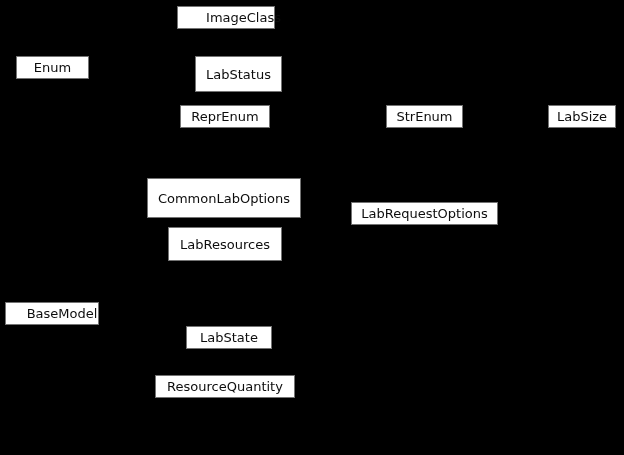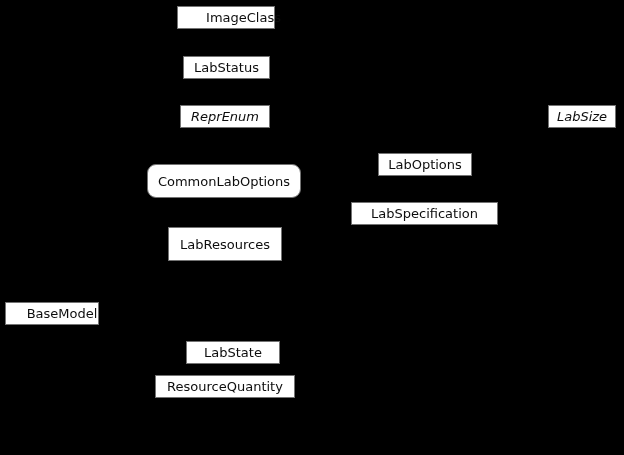--- a/index.html
+++ b/index.html
@@ -25,42 +25,43 @@
     line-height: 1;
     display: flex;
     align-items: center;
     justify-content: center;
     white-space: nowrap;
     cursor: pointer;
   }
   
   #n-imageclass        { left: 177px; top:   6px; width:  98px; height: 23px; padding-left: 35px; }
   #n-enum              { left:  16px; top:  56px; width:  73px; height: 23px; }
-  #n-labstatus         { left: 183px; top:  56px; width:  87px; height: 23px; }
-  #n-reprenum          { left: 180px; top: 105px; width:  90px; height: 23px; font-style: italic; }
+  #n-labstatus         { left: 195px; top:  56px; width:  87px; height: 36px; }
+  #n-reprenum          { left: 180px; top: 105px; width:  90px; height: 23px; }
   #n-strenum           { left: 386px; top: 105px; width:  77px; height: 23px; }
-  #n-labsize           { left: 548px; top: 105px; width:  68px; height: 23px; font-style: italic; }
+  #n-labsize           { left: 548px; top: 105px; width:  68px; height: 23px; }
   #n-laboptions        { left: 378px; top: 153px; width:  94px; height: 23px; }
-  #n-commonlaboptions  { left: 147px; top: 164px; width: 154px; height: 34px; border-radius: 9px; }
+  #n-commonlaboptions  { left: 147px; top: 178px; width: 154px; height: 40px; }
   #n-labrequestoptions { left: 351px; top: 202px; width: 147px; height: 23px; }
   #n-labresources      { left: 168px; top: 227px; width: 114px; height: 34px; }
   #n-labspecification  { left: 160px; top: 277px; width: 129px; height: 23px; }
   #n-basemodel         { left:   5px; top: 302px; width:  94px; height: 23px; padding-left: 20px; }
-  #n-labstate          { left: 186px; top: 341px; width:  94px; height: 23px; }
+  #n-labstate          { left: 186px; top: 326px; width:  86px; height: 23px; }
   #n-resourcequantity  { left: 155px; top: 375px; width: 140px; height: 23px; }
   #n-userinfo          { left: 187px; top: 425px; width:  76px; height: 23px; }
 </style>
 </head>
 <body>
 
 <div class="canvas">
   <div class="node" id="n-imageclass">ImageClass</div>
+  <div class="node" id="n-enum">Enum</div>
   <div class="node" id="n-labstatus">LabStatus</div>
   <div class="node" id="n-reprenum">ReprEnum</div>
+  <div class="node" id="n-strenum">StrEnum</div>
   <div class="node" id="n-labsize">LabSize</div>
-  <div class="node" id="n-laboptions">LabOptions</div>
   <div class="node" id="n-commonlaboptions">CommonLabOptions</div>
-  <div class="node" id="n-labrequestoptions">LabSpecification</div>
+  <div class="node" id="n-labrequestoptions">LabRequestOptions</div>
   <div class="node" id="n-labresources">LabResources</div>
   <div class="node" id="n-basemodel">BaseModel</div>
   <div class="node" id="n-labstate">LabState</div>
   <div class="node" id="n-resourcequantity">ResourceQuantity</div>
 </div>
 
 </body></html>

